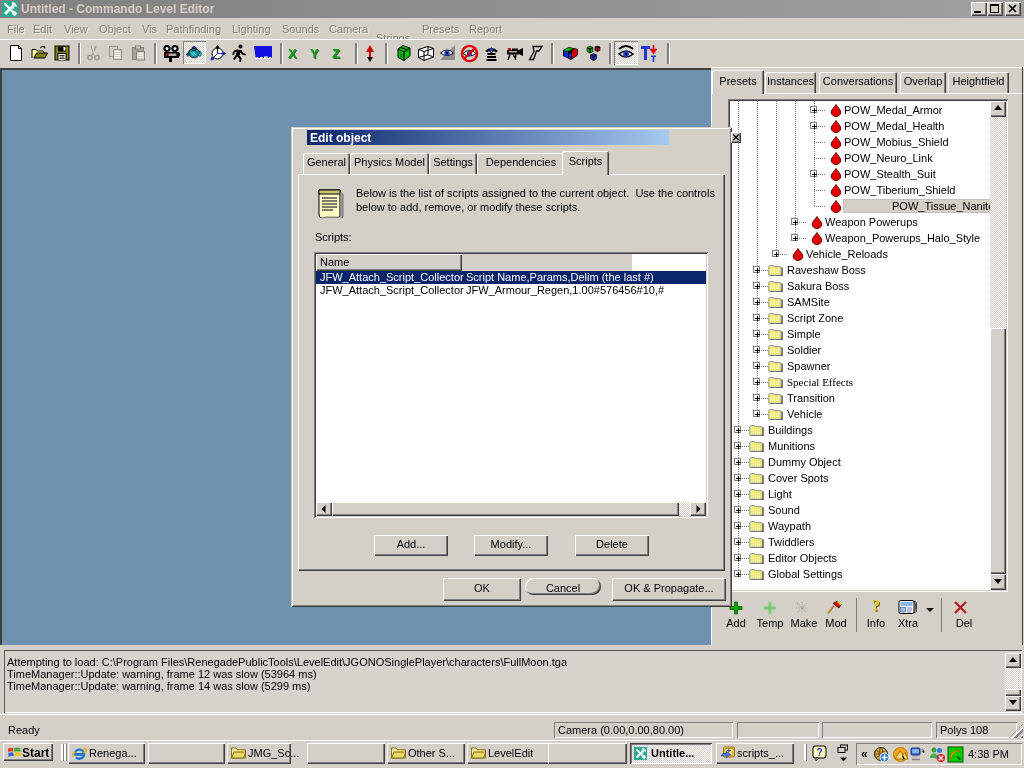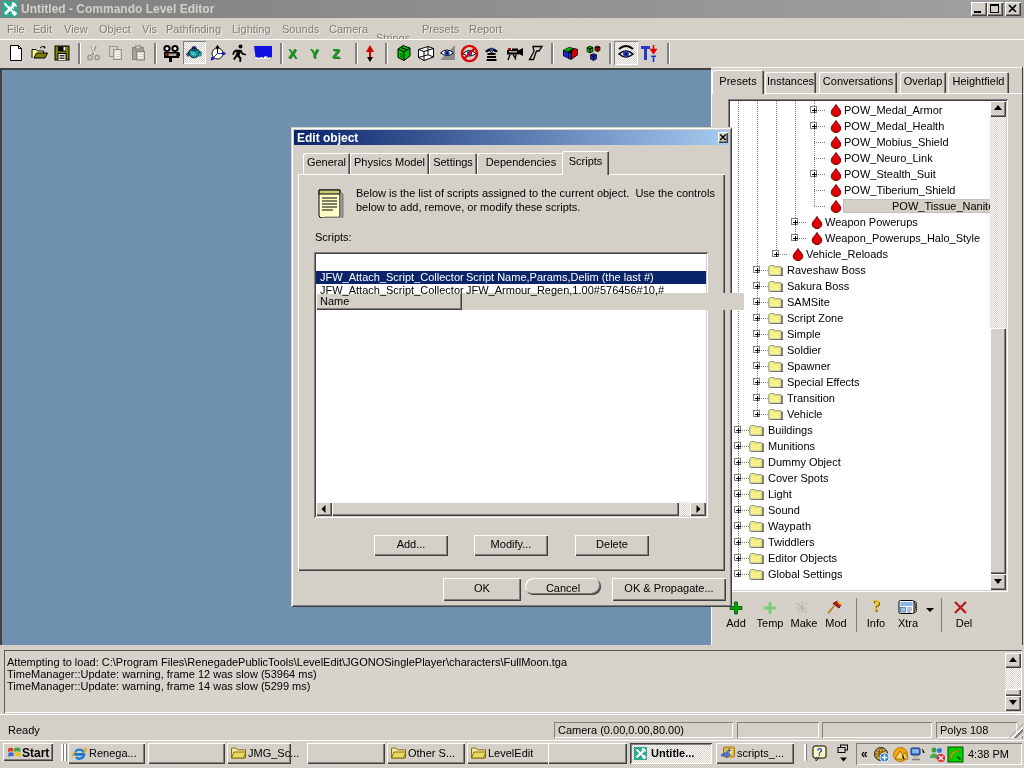--- a/index.html
+++ b/index.html
@@ -424,21 +424,21 @@
 <div class="dot h" style="left:29px;top:283px;width:11px;"></div>
 <div class="plus" style="left:25px;top:279px;">
         <i></i>
         <b></b>
       </div>
 <svg class="abs" style="left:40px;top:277px" width="15" height="12" viewBox="0 0 15 12">
         <rect x="2" y="3.5" width="12.5" height="8.8" fill="#000"></rect>
         <path d="M.8 11.2 V3.2 q0 -1.7 1.7 -1.7 h2.6 q1.4 0 1.6 1.2 h5.4 q1.2 0 1.2 1.2 v7.3 z" fill="#f2ee6e" stroke="#8890a0" stroke-width="1"></path>
         <path d="M2.2 10.2 h9.6 M2.2 8.6 h9.6 M2.2 7 h9.6 M2.2 5.4 h9.6" stroke="#ffffff" stroke-width=".7" stroke-dasharray="1 1"></path>
       </svg>
-<span style="position:absolute;left:59px;top:277px;line-height:12px;">Special Effects</span>
+<span style="position:absolute;left:59px;top:277px;line-height:12px;font-family:Liberation Serif, serif;">Special Effects</span>
 <div class="dot h" style="left:29px;top:299px;width:11px;"></div>
 <div class="plus" style="left:25px;top:295px;">
         <i></i>
         <b></b>
       </div>
 <svg class="abs" style="left:40px;top:293px" width="15" height="12" viewBox="0 0 15 12">
         <rect x="2" y="3.5" width="12.5" height="8.8" fill="#000"></rect>
         <path d="M.8 11.2 V3.2 q0 -1.7 1.7 -1.7 h2.6 q1.4 0 1.6 1.2 h5.4 q1.2 0 1.2 1.2 v7.3 z" fill="#f2ee6e" stroke="#8890a0" stroke-width="1"></path>
         <path d="M2.2 10.2 h9.6 M2.2 8.6 h9.6 M2.2 7 h9.6 M2.2 5.4 h9.6" stroke="#ffffff" stroke-width=".7" stroke-dasharray="1 1"></path>
       </svg>
@@ -761,21 +761,21 @@
     <svg class="abs" style="left:91px;top:3px;" width="17" height="17" viewBox="0 0 17 17">
         <rect x="1" y="1" width="15" height="15" fill="#00d000" stroke="#005000"></rect>
         <path d="M3 13 Q3 5 12 4 L13 5 Q5 6 4.5 13 z" fill="#e8a820" stroke="#806000" stroke-width=".6"></path>
         <path d="M10 11 a3.5 3.5 0 0 1 3 3" fill="none" stroke="#005000" stroke-width="1.6"></path>
       </svg>
     <span class="abs" style="left:112px;top:5px;">4:38 PM</span>
   </div>
 </div>
 
 <div class="abs raised2" id="dialog" style="left:291px;top:127px;width:441px;height:480px;background:#d4d0c8;z-index:10;">
-  <div class="abs" style="left:3px;top:3px;width:435px;height:15px;background:linear-gradient(to right,#0a246a,#a6caf0);text-align:center;">
+  <div class="abs" style="left:16px;top:3px;width:362px;height:15px;background:linear-gradient(to right,#0a246a,#a6caf0);text-align:center;">
     <span class="abs" style="left:3px;top:1px;font-size:12px;font-weight:bold;color:#fff;">Edit object</span>
     <div class="abs btn" style="left:424px;top:2px;width:10px;height:11px;"><svg width="10" height="11" viewBox="0 0 10 11">
           <path d="M2.2 2.5 l5.5 5.5 M7.7 2.5 l-5.5 5.5" stroke="#000" stroke-width="1.4"></path>
         </svg></div>
   </div>
 
   <div class="abs tab" style="left:12px;top:26px;width:47px;height:21px;"><span style="position:relative;top:3px;">General</span></div>
   <div class="abs tab" style="left:59px;top:26px;width:79px;height:21px;"><span style="position:relative;top:3px;">Physics Model</span></div>
   <div class="abs tab" style="left:138px;top:26px;width:48px;height:21px;"><span style="position:relative;top:3px;">Settings</span></div>
   <div class="abs tab" style="left:186px;top:26px;width:88px;height:21px;"><span style="position:relative;top:3px;">Dependencies</span></div>
@@ -786,21 +786,21 @@
     <svg class="abs" style="left:18px;top:10px;" width="28" height="34" viewBox="0 0 28 34">
       <path d="M3 6 h21 v25 a3 3 0 0 1 -3 3 h-15 a3 3 0 0 1 -3 -3 z" fill="#ffffc8" stroke="#000"></path>
       <path d="M3 6 h21 v4 h-21 z" fill="#c8c870" stroke="#000"></path>
       <path d="M6 14 h15 M6 17 h15 M6 20 h15 M6 23 h15 M6 26 h11" stroke="#000" stroke-width="1.2"></path>
       <path d="M24 8 l3 2 v22 a3 3 0 0 1 -3 3 h-17 a3 3 0 0 0 2 -2 h13 a2 2 0 0 0 2 -2 z" fill="#a0a0a0" stroke="#404040" stroke-width=".6"></path>
     </svg>
     <div class="abs" style="left:58px;top:13px;line-height:13.5px;">Below is the list of scripts assigned to the current object.&nbsp; Use the controls<br>below to add, remove, or modify these scripts.</div>
     <div class="abs" style="left:17px;top:57px;">Scripts:</div>
 
     <div class="abs sunken" style="left:16px;top:78px;width:394px;height:266px;background:#fff;">
-      <div class="abs" style="left:2px;top:2px;width:428px;height:17px;background:#d4d0c8;margin-top:39px;">
+      <div class="abs" style="left:2px;top:2px;width:316px;height:17px;background:#d4d0c8;">
         <div class="abs" style="left:0;top:0;width:146px;height:17px;box-shadow:inset 1px 1px 0 #fff,inset -1px -1px 0 #404040,inset -2px -2px 0 #808080;">
             <span class="abs" style="left:4px;top:2px;">Name</span>
           </div>
       </div>
       <div class="abs" style="left:2px;top:19px;width:390px;height:13px;background:#0a246a;color:#fff;">
         <span class="abs" style="left:4px;top:0px;line-height:13px;">JFW_Attach_Script_Collector</span>
         <span class="abs" style="left:150px;top:0px;line-height:13px;">Script Name,Params,Delim (the last #)</span>
       </div>
       <div class="abs" style="left:2px;top:32px;width:390px;height:13px;color:#000;">
         <span class="abs" style="left:4px;top:0px;line-height:13px;">JFW_Attach_Script_Collector</span>

